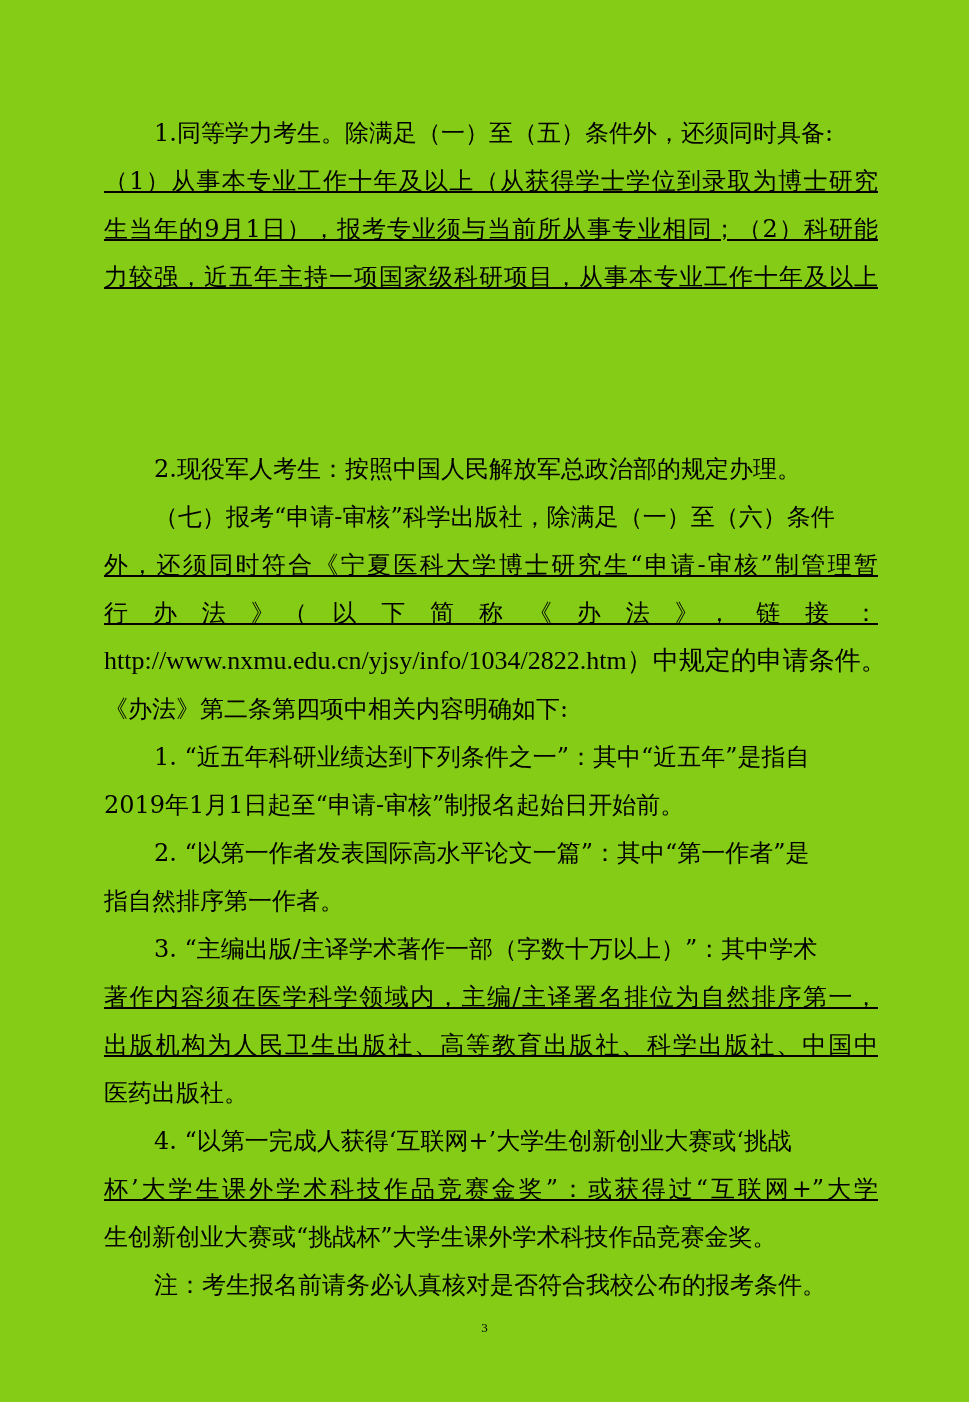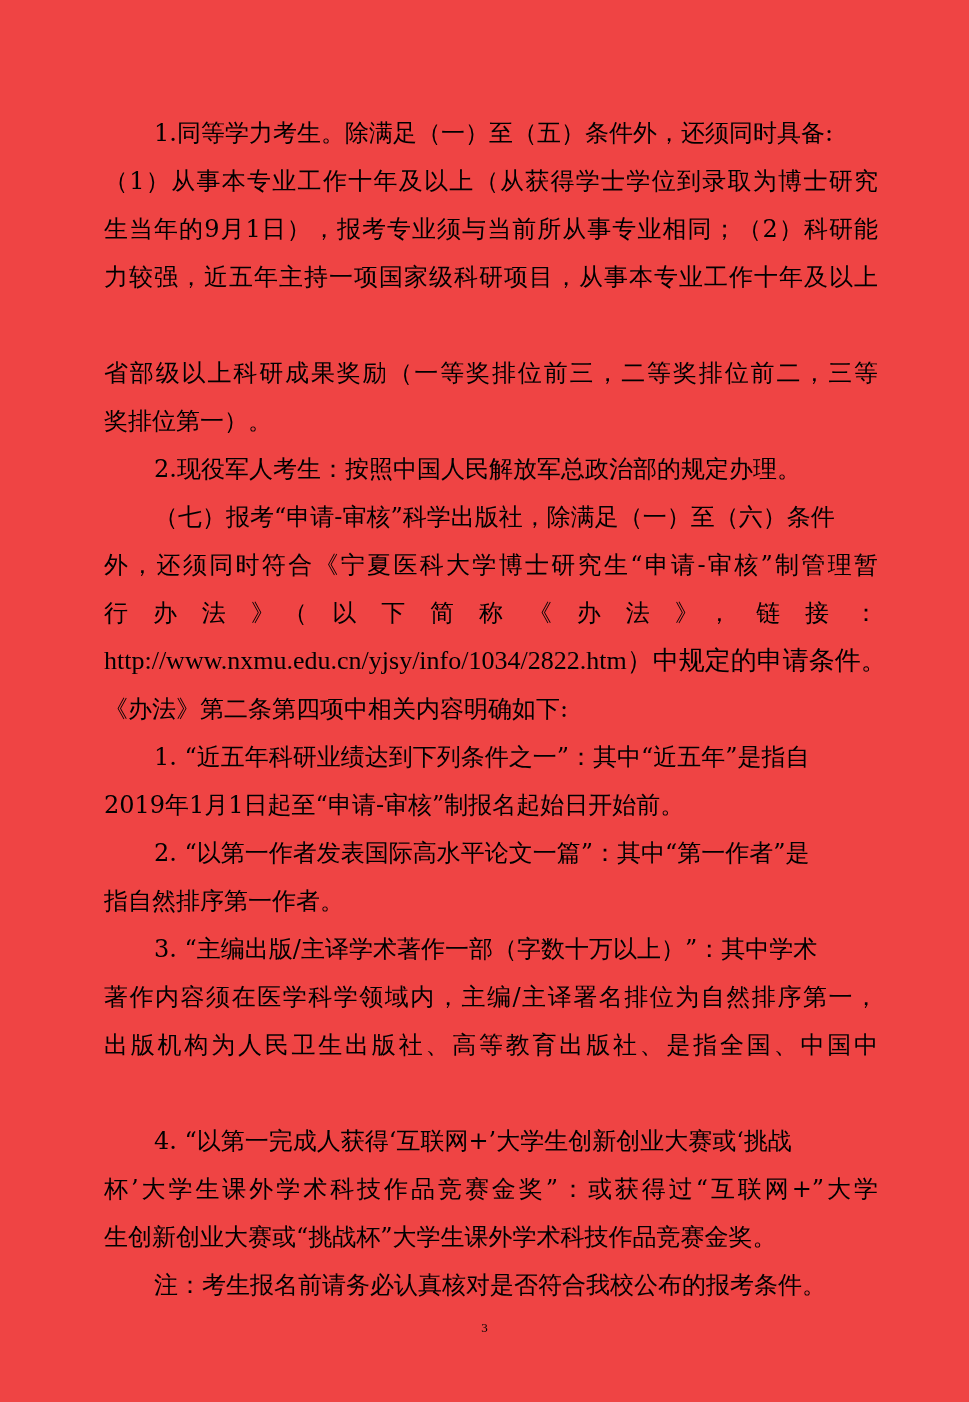--- a/index.html
+++ b/index.html
@@ -14,37 +14,38 @@
       overflow: hidden;
       font-family: "DejaVu Serif", "Liberation Serif", serif;
       color: #000000;
     }
     .page {
       position: absolute;
       left: 0;
       top: 0;
       width: 969px;
       height: 1402px;
-      background: #ef4444;
+      background: #84cc16;
     }
     .line {
       position: absolute;
       left: 104px;
       width: 774px;
       height: 48px;
       line-height: 48px;
       font-size: 24px;
       white-space: nowrap;
       overflow: visible;
     }
     .line.indent { left: 154px; width: 724px; }
     .line.justify {
       text-align: justify;
       text-align-last: justify;
       white-space: normal;
+      text-decoration: underline;
     }
     .line.url {
       font-family: "Liberation Serif", "DejaVu Serif", serif;
       font-size: 26px;
     }
     .page-number {
       position: absolute;
       left: 0;
       width: 969px;
       top: 1320px;
@@ -55,40 +56,39 @@
   </style>
 </head>
 <body>
 
 <div class="page">
 
   <div class="line indent" style="top:109px">1.同等学力考生。除满足（一）至（五）条件外，还须同时具备:</div>
   <div class="line justify" style="top:157px">（1）从事本专业工作十年及以上（从获得学士学位到录取为博士研究</div>
   <div class="line justify" style="top:205px">生当年的9月1日），报考专业须与当前所从事专业相同；（2）科研能</div>
   <div class="line justify" style="top:253px">力较强，近五年主持一项国家级科研项目，从事本专业工作十年及以上</div>
-  <div class="line justify" style="top:349px">省部级以上科研成果奖励（一等奖排位前三，二等奖排位前二，三等</div>
-  <div class="line" style="top:397px">奖排位第一）。</div>
 
   <div class="line indent" style="top:445px">2.现役军人考生：按照中国人民解放军总政治部的规定办理。</div>
 
   <div class="line indent" style="top:493px">（七）报考“申请-审核”科学出版社，除满足（一）至（六）条件</div>
   <div class="line justify" style="top:541px">外，还须同时符合《宁夏医科大学博士研究生“申请-审核”制管理暂</div>
   <div class="line justify" style="top:589px">行 办 法 》（ 以 下 简 称 《 办 法 》， 链 接 ：</div>
   <div class="line url" style="top:637px">http://www.nxmu.edu.cn/yjsy/info/1034/2822.htm）中规定的申请条件。</div>
   <div class="line" style="top:685px">《办法》第二条第四项中相关内容明确如下:</div>
 
   <div class="line indent" style="top:733px">1. “近五年科研业绩达到下列条件之一”：其中“近五年”是指自</div>
   <div class="line" style="top:781px">2019年1月1日起至“申请-审核”制报名起始日开始前。</div>
 
   <div class="line indent" style="top:829px">2. “以第一作者发表国际高水平论文一篇”：其中“第一作者”是</div>
   <div class="line" style="top:877px">指自然排序第一作者。</div>
 
   <div class="line indent" style="top:925px">3. “主编出版/主译学术著作一部（字数十万以上）”：其中学术</div>
   <div class="line justify" style="top:973px">著作内容须在医学科学领域内，主编/主译署名排位为自然排序第一，</div>
-  <div class="line justify" style="top:1021px">出版机构为人民卫生出版社、高等教育出版社、是指全国、中国中</div>
+  <div class="line justify" style="top:1021px">出版机构为人民卫生出版社、高等教育出版社、科学出版社、中国中</div>
+  <div class="line" style="top:1069px">医药出版社。</div>
 
   <div class="line indent" style="top:1117px">4. “以第一完成人获得‘互联网+’大学生创新创业大赛或‘挑战</div>
   <div class="line justify" style="top:1165px">杯’大学生课外学术科技作品竞赛金奖”：或获得过“互联网+”大学</div>
   <div class="line" style="top:1213px">生创新创业大赛或“挑战杯”大学生课外学术科技作品竞赛金奖。</div>
 
   <div class="line indent" style="top:1261px">注：考生报名前请务必认真核对是否符合我校公布的报考条件。</div>
 
   <div class="page-number">3</div>
 </div>
 

